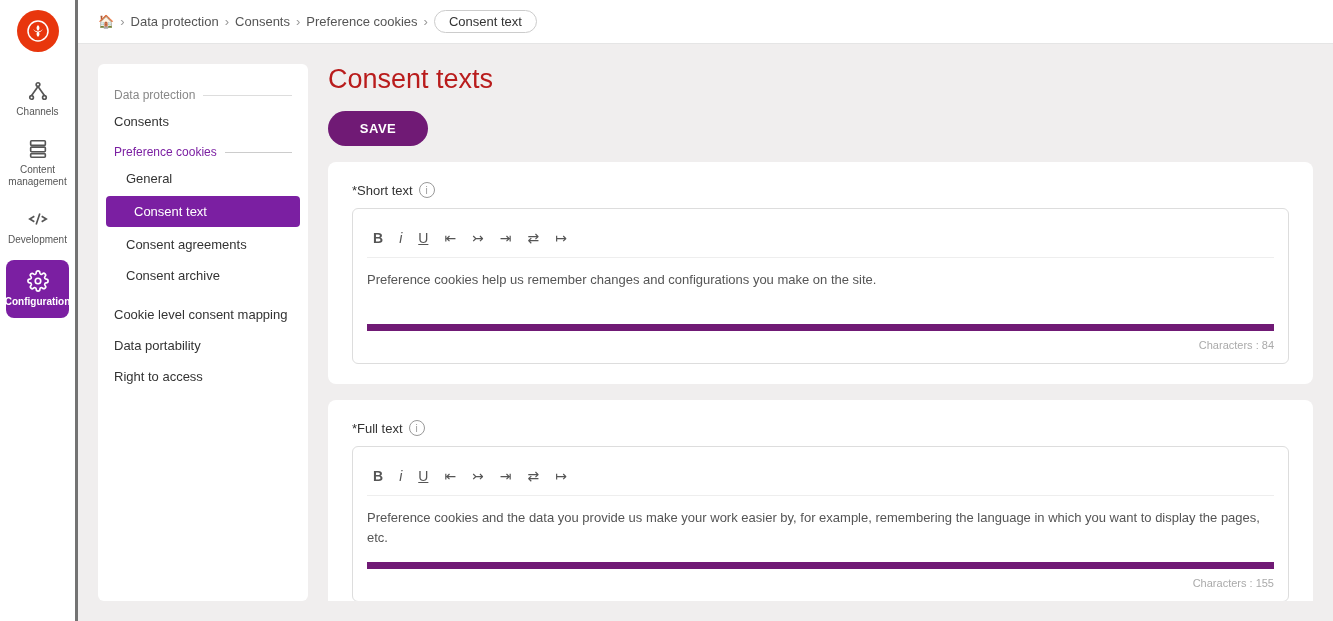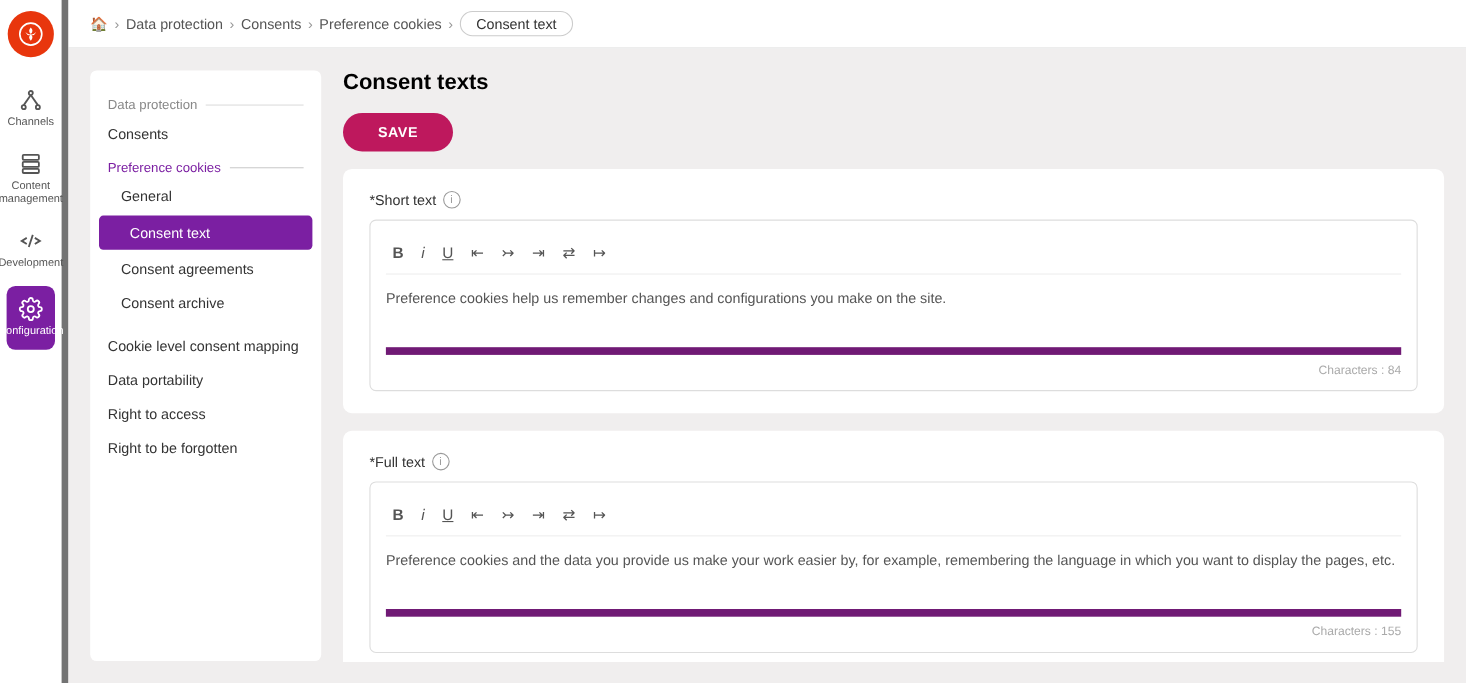--- a/index.html
+++ b/index.html
@@ -1,26 +1,26 @@
 <!DOCTYPE html>
 <html><head>
   <meta charset="utf-8">
   <style>
     * { box-sizing: border-box; margin: 0; padding: 0; }
     body { font-family: 'Segoe UI', Arial, sans-serif; background: #f0eeee; display: flex; height: 621px; overflow: hidden; font-size: 13px; }
 
     
     .sidebar {
-      width: 62px;
+      width: 78px;
       background: #fff;
       display: flex;
       flex-direction: column;
       align-items: center;
       padding-top: 10px;
-      border-right: 6px solid #737373;
+      border-right: 3px solid #737373;
       z-index: 10;
     }
     .sidebar-logo {
       width: 42px; height: 42px;
       background: #e8360d;
       border-radius: 50%;
       display: flex; align-items: center; justify-content: center;
       margin-bottom: 18px;
     }
     .sidebar-logo svg { width: 24px; height: 24px; fill: #fff; }
@@ -32,20 +32,21 @@
     .sidebar-item svg { width: 22px; height: 22px; }
     .sidebar-item span { text-align: center; line-height: 1.2; }
 
     
     .sidebar-item.config-active {
       background: #7b1fa2;
       color: #fff;
       border-radius: 8px;
       margin: 4px 2px;
       width: calc(100% - 12px);
+      font-weight: bold;
     }
 
     
     .main-area {
       flex: 1;
       display: flex;
       flex-direction: column;
       overflow: hidden;
     }
 
@@ -112,25 +113,25 @@
     
     .right-panel {
       flex: 1;
       display: flex;
       flex-direction: column;
       gap: 16px;
       overflow-y: auto;
     }
 
     .page-title {
-      font-size: 20px; font-weight: 700; color: #000000;
+      font-size: 27px; font-weight: 400; color: #b91c1c;
     }
 
     .save-btn {
-      background: #be185d;
+      background: #701a75;
       color: #fff;
       border: none;
       border-radius: 20px;
       padding: 10px 28px;
       font-size: 13px;
       font-weight: 700;
       cursor: pointer;
       letter-spacing: 0.5px;
       width: 100px;
     }
@@ -246,21 +247,20 @@
 
       <div class="nav-item indent">General</div>
       <div class="nav-item active indent">Consent text</div>
       <div class="nav-item indent">Consent agreements</div>
       <div class="nav-item indent">Consent archive</div>
 
       <div style="height:8px;"></div>
       <div class="nav-item">Cookie level consent mapping</div>
       <div class="nav-item">Data portability</div>
       <div class="nav-item">Right to access</div>
-      <div class="nav-item">Right to be forgotten</div>
     </div>
 
     <div class="right-panel">
       <div class="page-title">Consent texts</div>
 
       <button class="save-btn">SAVE</button>
 
       <div class="editor-card">
         <div class="field-label">
           <span>*Short text</span>

